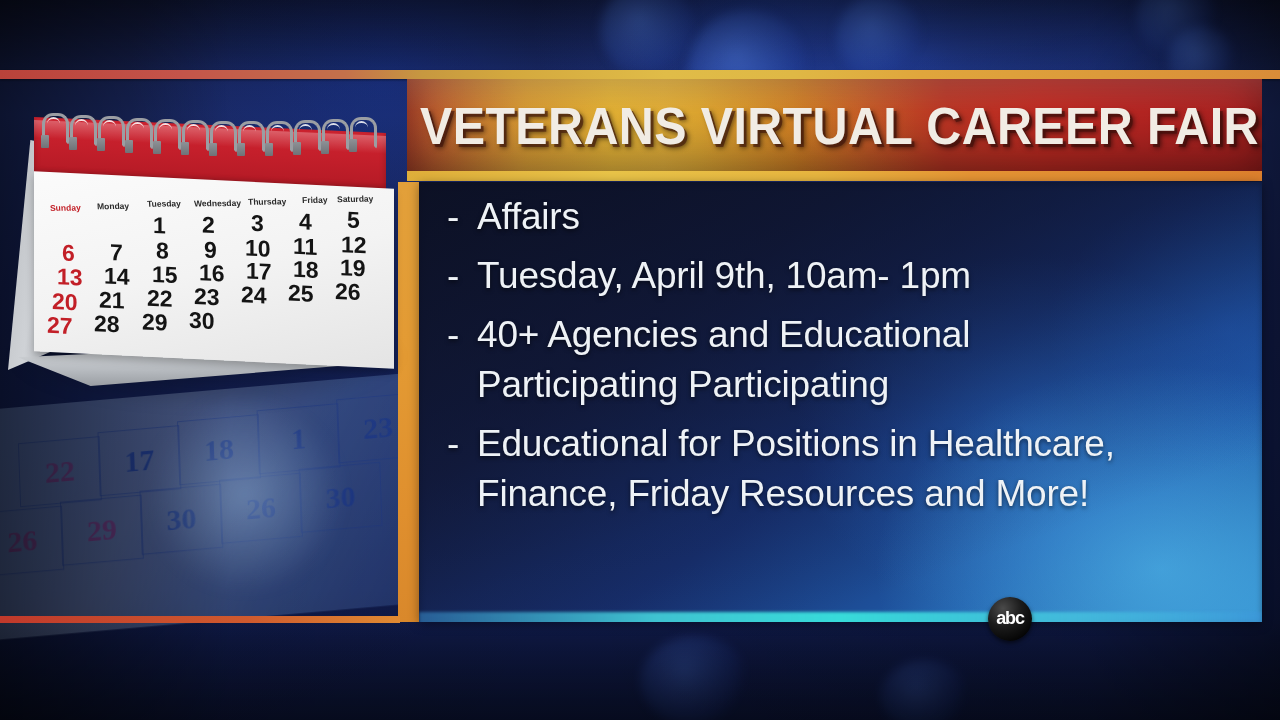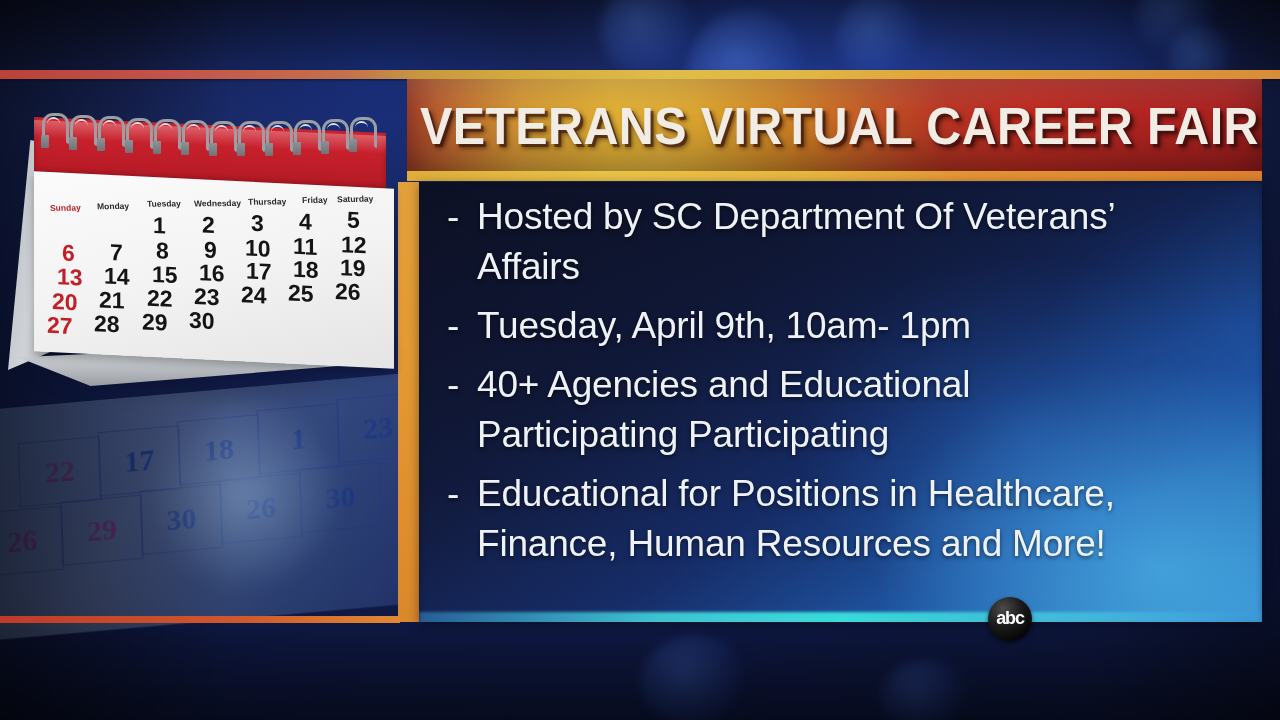--- a/index.html
+++ b/index.html
@@ -522,39 +522,38 @@
   <div class="banner-under"></div>
 
   <div class="panel">
     <div class="panel-dark"></div>
     <div class="panel-cyan-band"></div>
 
     <div class="bullets">
 
       <div class="bullet">
         <span class="dash">-</span>
-        <span>Hosted by SC Department Of Veterans’</span>
         <span class="line2">Affairs</span>
       </div>
 
       <div class="bullet">
         <span class="dash">-</span>
         <span>Tuesday, April 9th, 10am- 1pm</span>
       </div>
 
       <div class="bullet">
         <span class="dash">-</span>
         <span>40+ Agencies and Educational</span>
         <span class="line2">Participating Participating</span>
       </div>
 
       <div class="bullet">
         <span class="dash">-</span>
         <span>Educational for Positions in Healthcare,</span>
-        <span class="line2">Finance, Human Resources and More!</span>
+        <span class="line2">Finance, Friday Resources and More!</span>
       </div>
 
     </div>
   </div>
 
   <div class="logo">
     <div class="logo-circle">
       <span class="logo-abc">abc</span>
     </div>
   </div>

